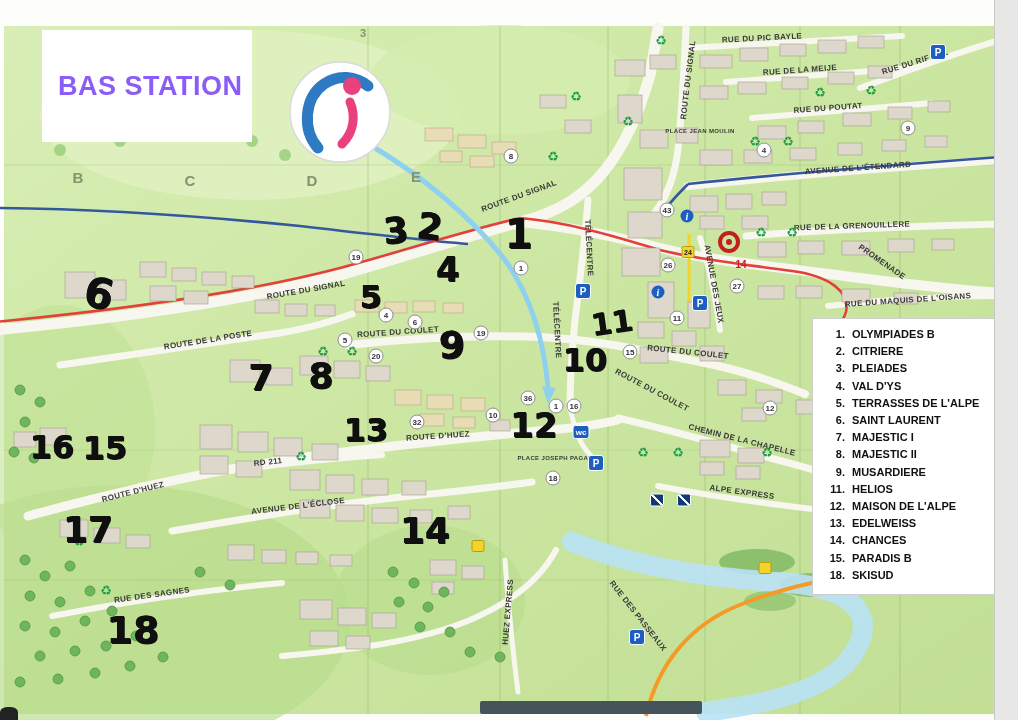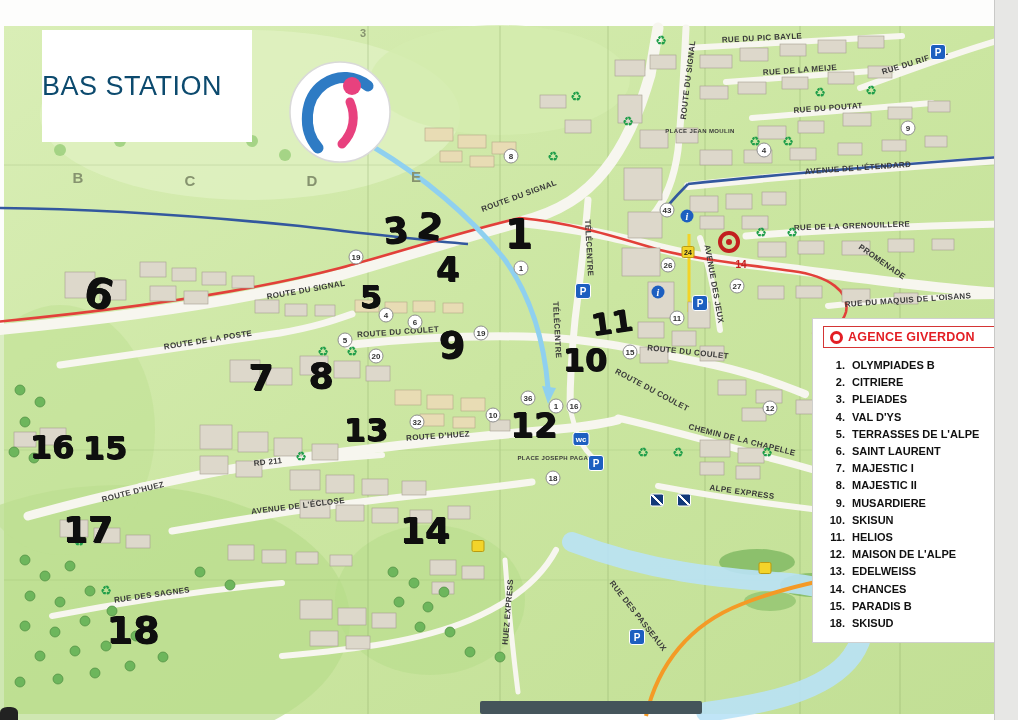--- a/index.html
+++ b/index.html
@@ -23,39 +23,39 @@
     transform:translate(-50%,-50%);box-sizing:border-box;}
   .red-label{position:absolute;color:#c21f1f;font-size:10px;font-weight:bold;
     transform:translate(-50%,-50%);}
   .p-icon{position:absolute;width:16px;height:16px;background:#1d5fc0;border-radius:3px;
     color:#fff;font-size:10px;font-weight:bold;display:flex;align-items:center;
     justify-content:center;transform:translate(-50%,-50%);border:1px solid #fff;box-sizing:border-box;}
   .recycle-icon{position:absolute;color:#1f9e4a;font-size:13px;line-height:1;
     transform:translate(-50%,-50%);}
   .wc-icon{position:absolute;width:17px;height:14px;background:#1d5fc0;border-radius:3px;
     color:#fff;font-size:8px;font-weight:bold;display:flex;align-items:center;
-    justify-content:center;transform:translate(-50%,-50%);border:1px solid #fff;box-sizing:border-box;margin-top:7px;}
+    justify-content:center;transform:translate(-50%,-50%);border:1px solid #fff;box-sizing:border-box;}
   .info-icon{position:absolute;width:13px;height:13px;background:#1d5fc0;border-radius:50%;
     color:#fff;font-family:"Liberation Serif",serif;font-style:italic;font-size:10px;
     font-weight:bold;display:flex;align-items:center;justify-content:center;
     transform:translate(-50%,-50%);}
   .lift-icon{position:absolute;width:14px;height:13px;border-radius:2px;
     background:linear-gradient(45deg,transparent 44%,#fff 44%,#fff 58%,transparent 58%),#123a7a;
     transform:translate(-50%,-50%);border:1px solid #fff;box-sizing:border-box;}
   .yellow-badge{position:absolute;width:13px;height:12px;background:#f3d42a;
     border:1px solid #b99b12;border-radius:2px;color:#1a1a1a;font-size:7px;font-weight:bold;
     display:flex;align-items:center;justify-content:center;transform:translate(-50%,-50%);box-sizing:border-box;}
   .target-marker{position:absolute;width:22px;height:22px;border:4px solid #c21f1f;
     border-radius:50%;transform:translate(-50%,-50%);box-sizing:border-box;
     display:flex;align-items:center;justify-content:center;}
   .target-marker::after{content:"";width:6px;height:6px;background:#c21f1f;border-radius:50%;}
 
   .title-box{position:absolute;left:42px;top:30px;width:210px;height:112px;background:#fff;
-    display:flex;align-items:center;box-sizing:border-box;
-    font-size:27px;font-weight:normal;letter-spacing:.5px;color:#0c4a6e;}
+    display:flex;align-items:center;padding-left:16px;box-sizing:border-box;
+    font-size:27px;font-weight:bold;letter-spacing:.5px;color:#8b5cf6;}
 
   .logo{position:absolute;left:288px;top:60px;}
 
   .legend{position:absolute;left:812px;top:318px;width:206px;background:#fff;
     border:1px solid #cfcfcf;box-sizing:border-box;padding:7px 8px 10px 10px;}
   .legend-header{display:flex;align-items:center;gap:5px;border:1.5px solid #d43535;
     padding:3px 6px;margin-bottom:9px;}
   .legend-logo{width:13px;height:13px;border:3.5px solid #e31e24;border-radius:50%;
     box-sizing:border-box;flex:0 0 auto;}
   .legend-title{color:#e31e24;font-size:12.5px;font-weight:bold;letter-spacing:.2px;white-space:nowrap;}
@@ -436,24 +436,20 @@
   <div class="logo">
     <svg width="104" height="104" viewBox="0 0 104 104">
       <circle cx="52" cy="52" r="50" fill="#ffffff" stroke="#d9d9d9" stroke-width="1.5"></circle>
       <path d="M 30,88 C 14,70 16,38 36,24 C 50,14 68,16 80,26" fill="none" stroke="#2e7bc4" stroke-width="11" stroke-linecap="round"></path>
       <circle cx="64" cy="26" r="9" fill="#e8417e"></circle>
       <path d="M 62,42 C 68,56 66,72 54,84" fill="none" stroke="#e8417e" stroke-width="9" stroke-linecap="round"></path>
     </svg>
   </div>
 
   <div class="legend">
-    <div class="legend-header">
-      <span class="legend-logo"></span>
-      <span class="legend-title">AGENCE GIVERDON</span>
-    </div>
     <div>
         <div class="legend-row">
           <span class="legend-num">1.</span>
           <span class="legend-label">OLYMPIADES B</span>
         </div>
         <div class="legend-row">
           <span class="legend-num">2.</span>
           <span class="legend-label">CITRIERE</span>
         </div>
         <div class="legend-row">
@@ -476,24 +472,20 @@
           <span class="legend-num">7.</span>
           <span class="legend-label">MAJESTIC I</span>
         </div>
         <div class="legend-row">
           <span class="legend-num">8.</span>
           <span class="legend-label">MAJESTIC II</span>
         </div>
         <div class="legend-row">
           <span class="legend-num">9.</span>
           <span class="legend-label">MUSARDIERE</span>
-        </div>
-        <div class="legend-row">
-          <span class="legend-num">10.</span>
-          <span class="legend-label">SKISUN</span>
         </div>
         <div class="legend-row">
           <span class="legend-num">11.</span>
           <span class="legend-label">HELIOS</span>
         </div>
         <div class="legend-row">
           <span class="legend-num">12.</span>
           <span class="legend-label">MAISON DE L'ALPE</span>
         </div>
         <div class="legend-row">

